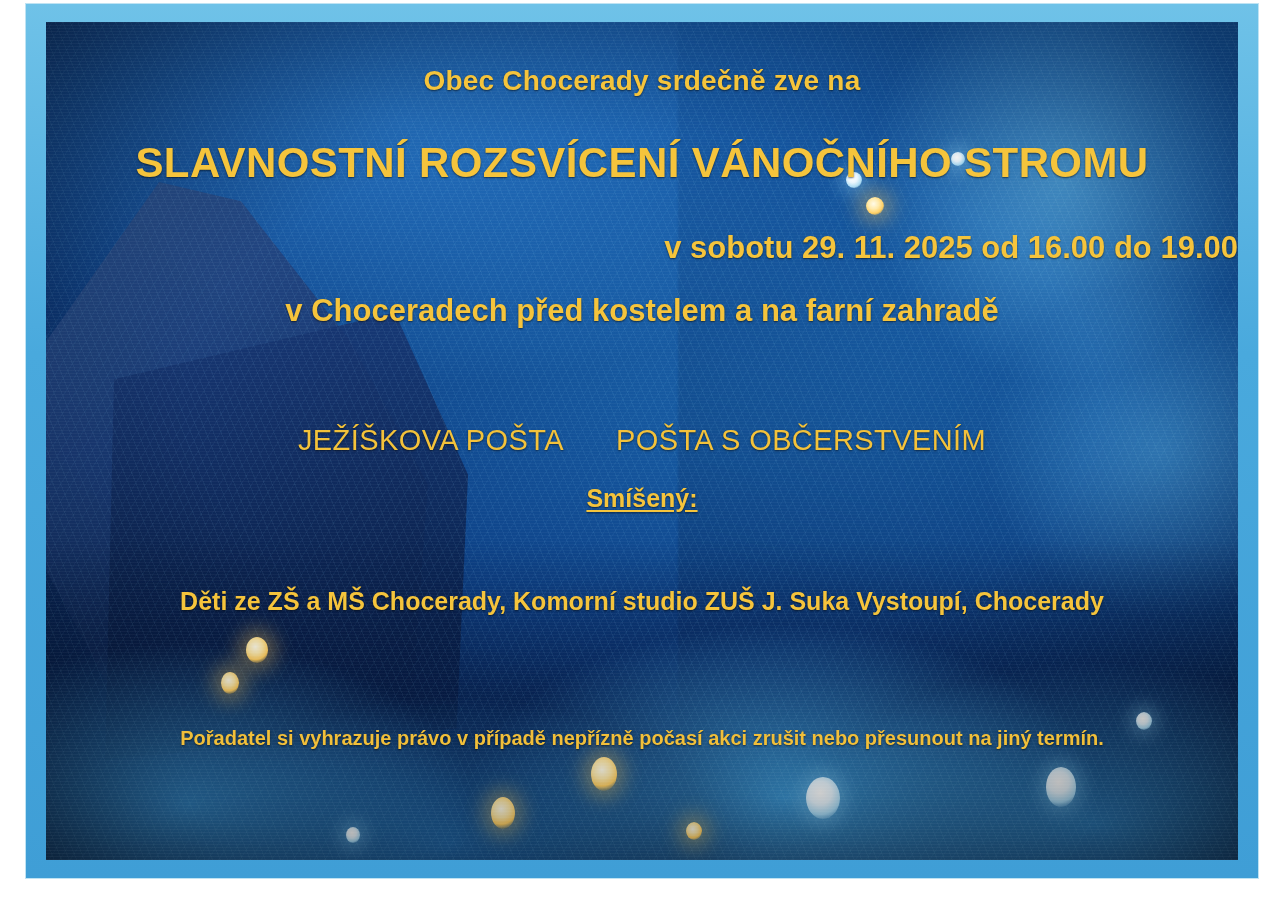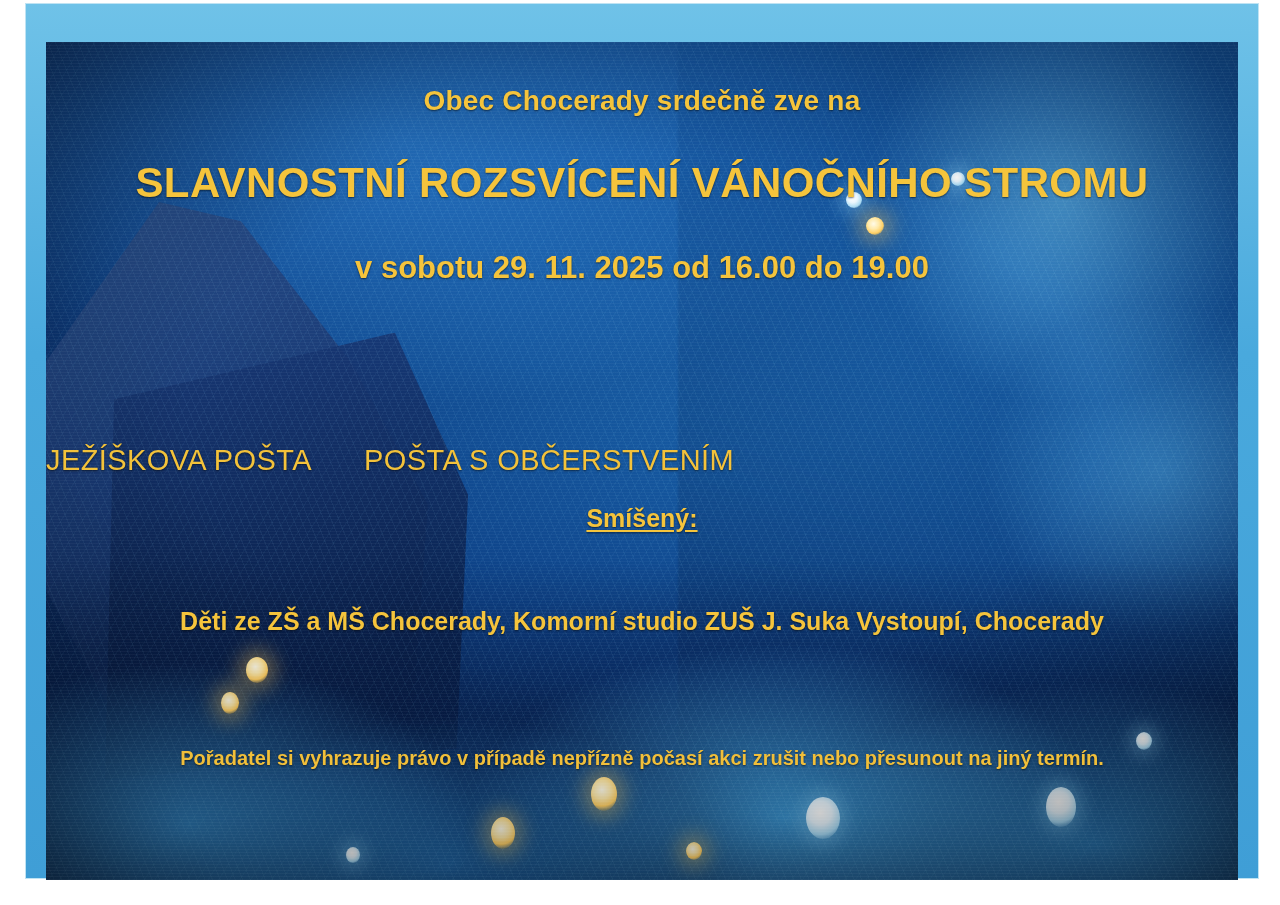--- a/index.html
+++ b/index.html
@@ -34,21 +34,20 @@
   }
 
   .poster {
     position: absolute;
     left: 46px;
     top: 22px;
     width: 1192px;
     height: 838px;
     overflow: hidden;
     background: #6d28d9;
-    margin-top: 20px;
   }
 
   
   .bg-base {
     position: absolute;
     inset: 0;
     background:
       radial-gradient(120% 90% at 72% 30%, #1f6fb8 0%, #1558a0 28%, #0d3f84 52%, #0a2a5e 72%, #061a3f 100%);
   }
   .bg-sky {
@@ -158,30 +157,30 @@
     left: 0;
     right: 0;
     color: #f5c43c;
     font-weight: bold;
     text-shadow: 0 1px 2px rgba(0,0,0,0.55);
     line-height: 1.12;
     white-space: nowrap;
   }
   .line-invite   { top: 43px;  font-size: 28px; letter-spacing: .2px; }
   .line-title    { top: 117px; font-size: 42px; letter-spacing: .4px; }
-  .line-when     { top: 209px; font-size: 31px; }
+  .line-when     { top: 209px; font-size: 31px; text-align: right; }
   .line-where    { top: 272px; font-size: 31px; }
 
   .row-features {
     position: absolute;
     top: 402px;
     left: 0;
     right: 0;
     display: flex;
-    justify-content: flex-start;
+    justify-content: center;
     gap: 52px;
     color: #f3c23b;
     font-size: 29px;
     font-weight: 500;
     letter-spacing: .4px;
     text-shadow: 0 1px 2px rgba(0,0,0,0.5);
   }
   .row-features span { white-space: nowrap; }
 
   .line-perform-h {
@@ -234,20 +233,21 @@
     <div class="scanlines"></div>
 
     <div class="text-layer">
 
       <div class="t line-invite">Obec Chocerady srdečně zve na</div>
 
       <div class="t line-title">SLAVNOSTNÍ ROZSVÍCENÍ VÁNOČNÍHO STROMU</div>
 
       <div class="t line-when">v sobotu 29. 11. 2025 od 16.00 do 19.00</div>
 
+      <div class="t line-where">v Choceradech před kostelem a na farní zahradě</div>
 
       <div class="row-features">
         <span>JEŽÍŠKOVA POŠTA</span>
         <span>POŠTA S OBČERSTVENÍM</span>
       </div>
 
       <div class="t line-perform-h">
         <u>Smíšený:</u>
       </div>
 

